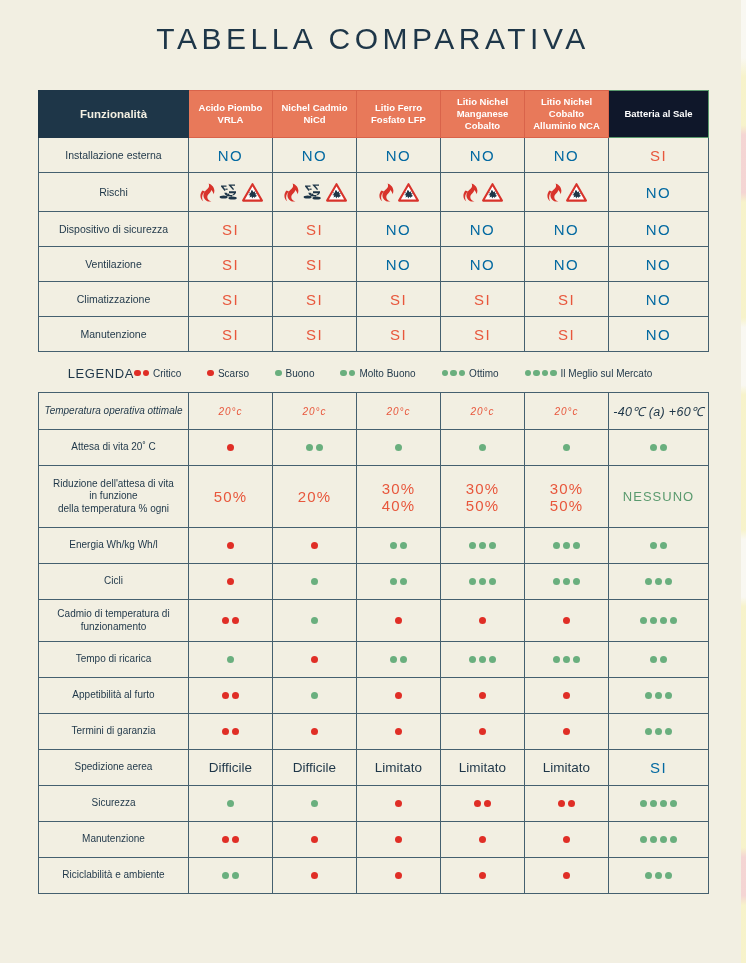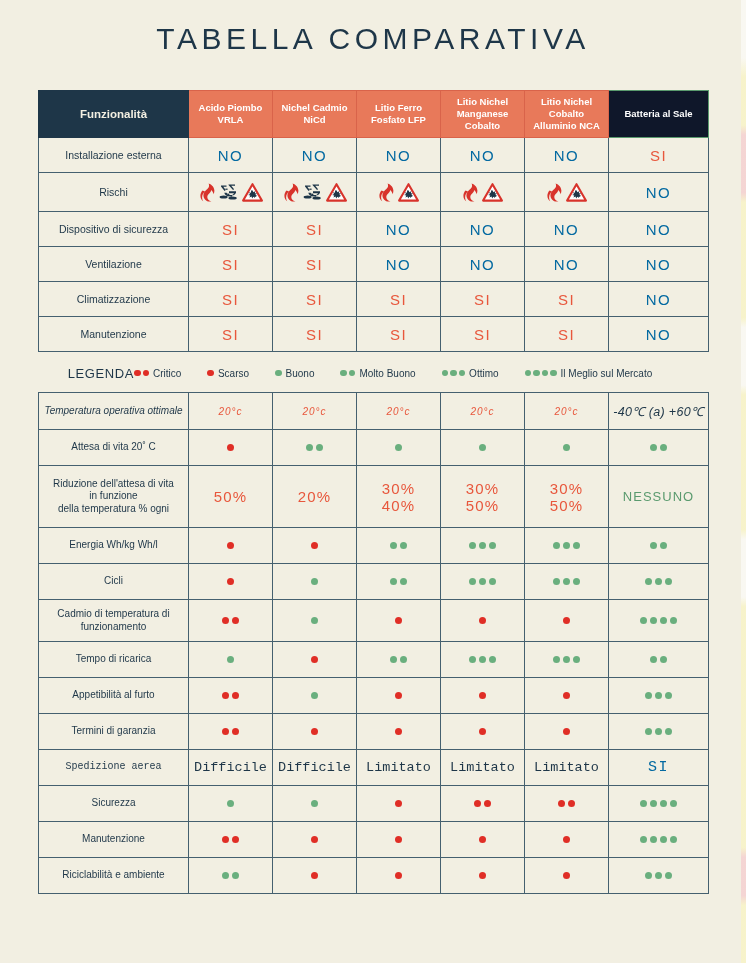--- a/index.html
+++ b/index.html
@@ -901,21 +901,21 @@
             </div>
           </td>
           <td class="val">
             <div class="dots">
               <span class="dot green"></span>
               <span class="dot green"></span>
               <span class="dot green"></span>
             </div>
           </td>
         </tr>
-        <tr style="height: 36px; font-family: Liberation Mono, monospace;">
+        <tr style="height: 36px;">
           <td class="rowlabel">
             <div>Spedizione aerea</div>
           </td>
           <td class="val">
             <div class="v-plain">
               <div>Difficile</div>
             </div>
           </td>
           <td class="val">
             <div class="v-plain">

